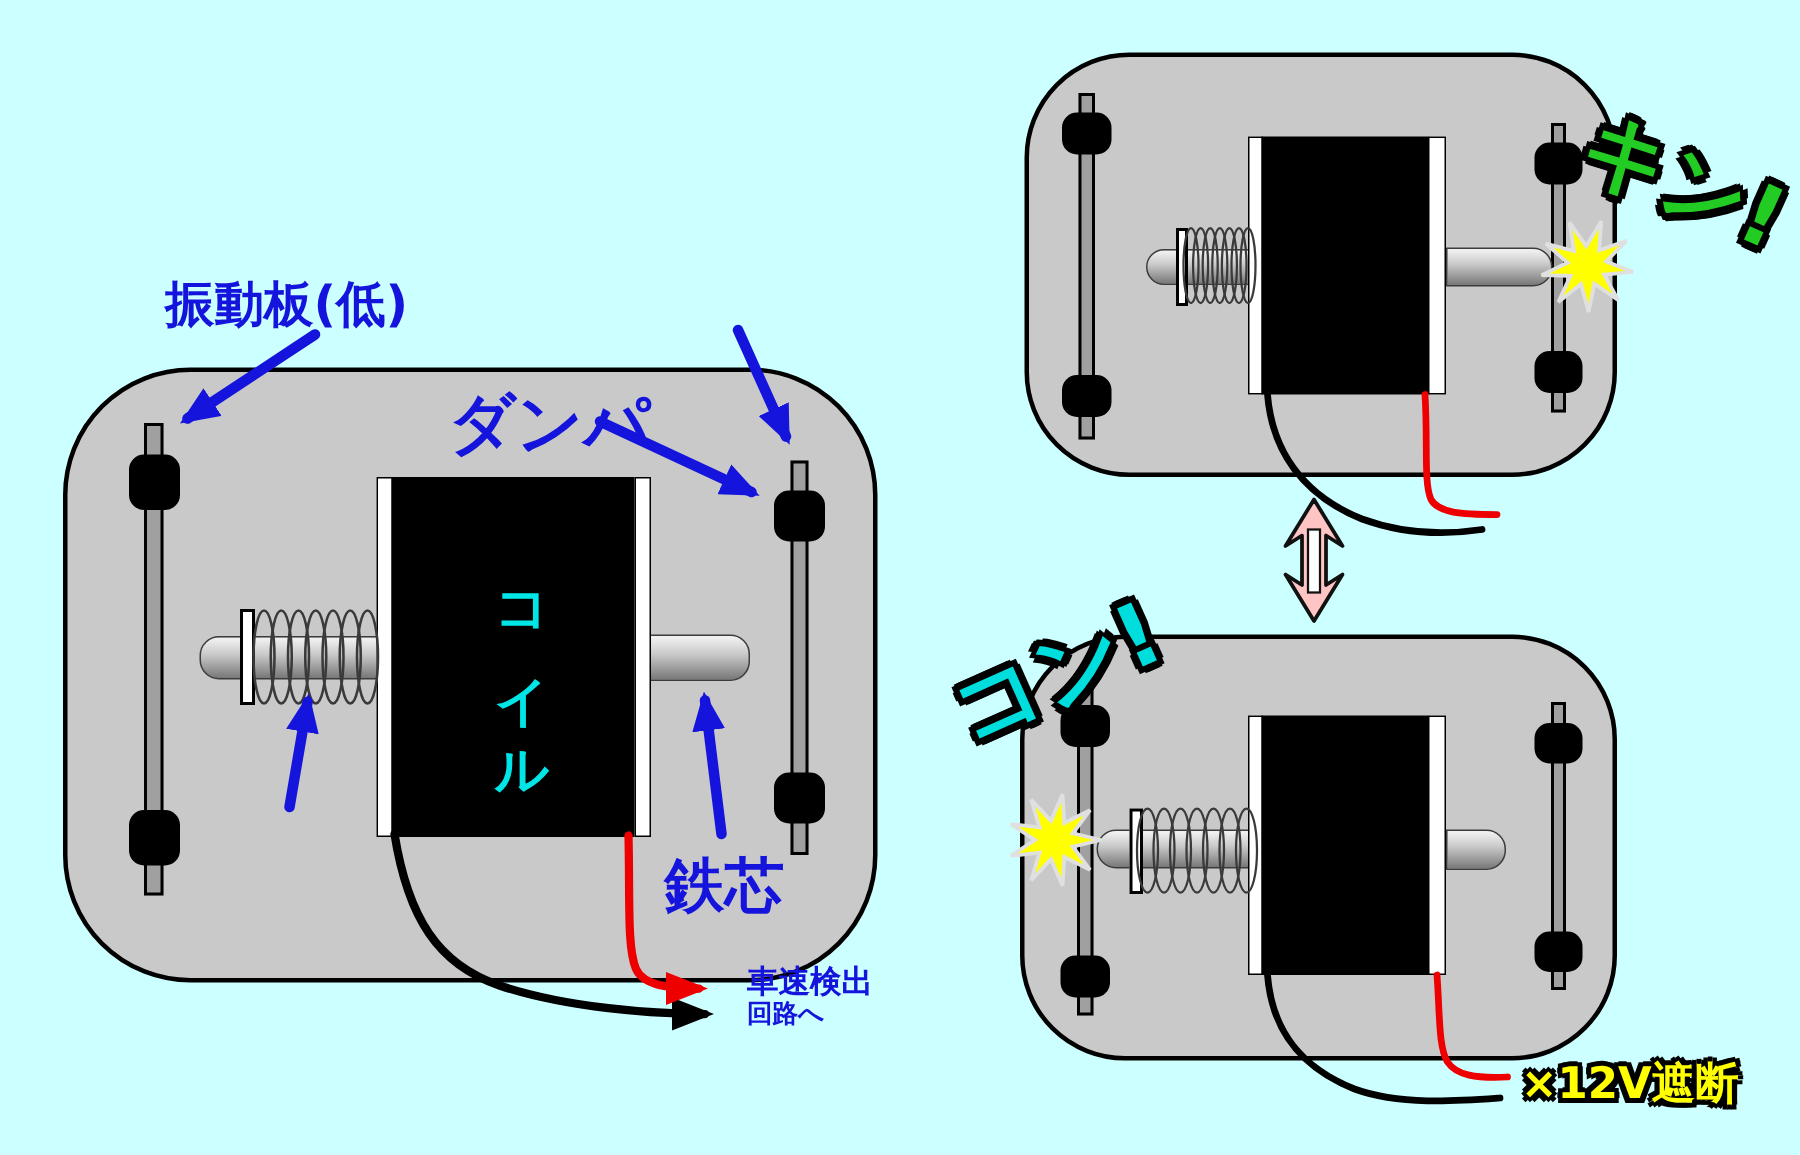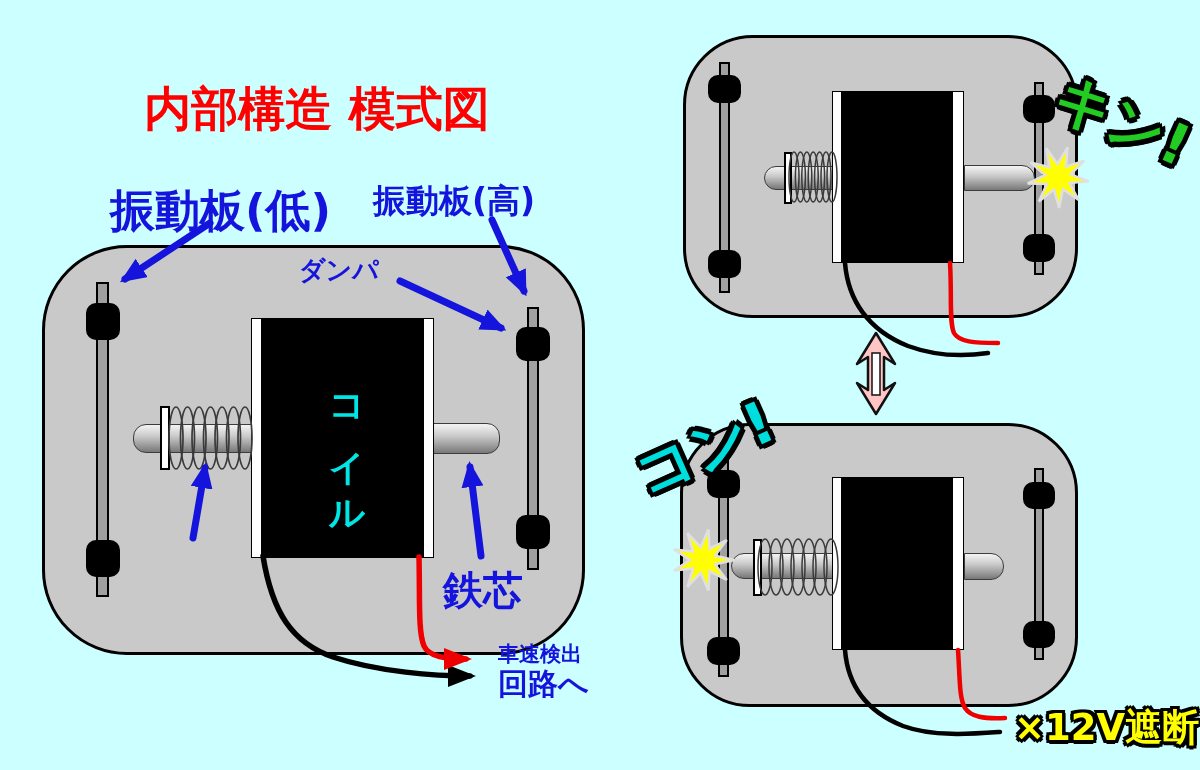--- a/index.html
+++ b/index.html
@@ -38,21 +38,20 @@
   .sfx{z-index:7;}
   #coil-label{writing-mode:vertical-rl;color:var(--coil-cyan);font-size:36px;
     letter-spacing:10px;z-index:6;font-weight:bold;}
   #overlay{position:absolute;left:0;top:0;z-index:5;pointer-events:none;}
 </style>
 </head>
 <body>
 
 <div id="canvas">
 
-  <div class="t title" style="top:78px;font-size:47px;">内部構造 模式図</div>
 
   <div class="abs body-shell" style="left:42px;top:245px;width:543px;height:410px;border-radius:85px;"></div>
   <div class="abs plate" style="left:96px;top:282px;width:13px;height:315px;"></div>
   <div class="abs plate" style="left:527px;top:307px;width:12px;height:263px;"></div>
   <div class="abs damper" style="left:86px;top:303px;width:34px;height:37px;"></div>
   <div class="abs damper" style="left:86px;top:540px;width:34px;height:37px;"></div>
   <div class="abs damper" style="left:516px;top:327px;width:34px;height:34px;"></div>
   <div class="abs damper" style="left:516px;top:515px;width:34px;height:34px;"></div>
   <div class="abs rod rod-l" style="left:133px;top:424px;width:122px;height:29px;"></div>
   <div class="abs rod rod-r" style="left:433px;top:423px;width:67px;height:31px;"></div>
@@ -150,24 +149,23 @@
       <line x1="193" y1="538" x2="205" y2="468" marker-end="url(#mb)"></line>
       <line x1="481" y1="556" x2="470" y2="467" marker-end="url(#mb)"></line>
     </g>
 
     <g>
       <polygon points="876,333 895,364 884,357 884,390 895,383 876,414 857,383 868,390 868,357 857,364" style="fill:var(--cycle-pink);stroke:#111;stroke-width:2.5;stroke-linejoin:round"></polygon>
       <rect x="872" y="353" width="8" height="42" style="fill:#fff;stroke:#111;stroke-width:1.5"></rect>
     </g>
   </svg>
 
-  <div class="t blue" style="left:110px;top:181px;font-size:45px;">振動板(低)</div>
-  <div class="t blue" style="left:373px;top:179px;font-size:33px;">振動板(高)</div>
-  <div class="t blue" style="left:299px;top:253px;font-size:26px;">ダンパ</div>
+  <div class="t blue" style="left:110px;top:181px;font-size:33px;">振動板(低)</div>
+  <div class="t blue" style="left:299px;top:253px;font-size:44px;">ダンパ</div>
   <div class="t blue" style="left:443px;top:563px;font-size:40px;text-align:center;">鉄芯</div>
   <div class="t blue" style="left:498px;top:640px;font-size:21px;">車速検出</div>
-  <div class="t blue" style="left:498px;top:664px;font-size:30px;">回路へ</div>
+  <div class="t blue" style="left:498px;top:664px;font-size:17px;">回路へ</div>
 
   <div class="t sfx o4" style="left:1052px;top:84px;font-size:56px;color:var(--sfx-green);transform:rotate(24deg);">キン!</div>
   <div class="t sfx o4" style="left:632px;top:410px;font-size:58px;color:var(--sfx-cyan);transform:rotate(-24deg);">コン!</div>
-  <div class="t o3" style="left:1014px;top:703px;font-size:37px;color:var(--note-yellow);">×12V遮断</div>
+  <div class="t o3" style="left:1014px;top:703px;font-size:29px;color:var(--note-yellow);">×12V遮断</div>
 
 </div>
 
 </body></html>

